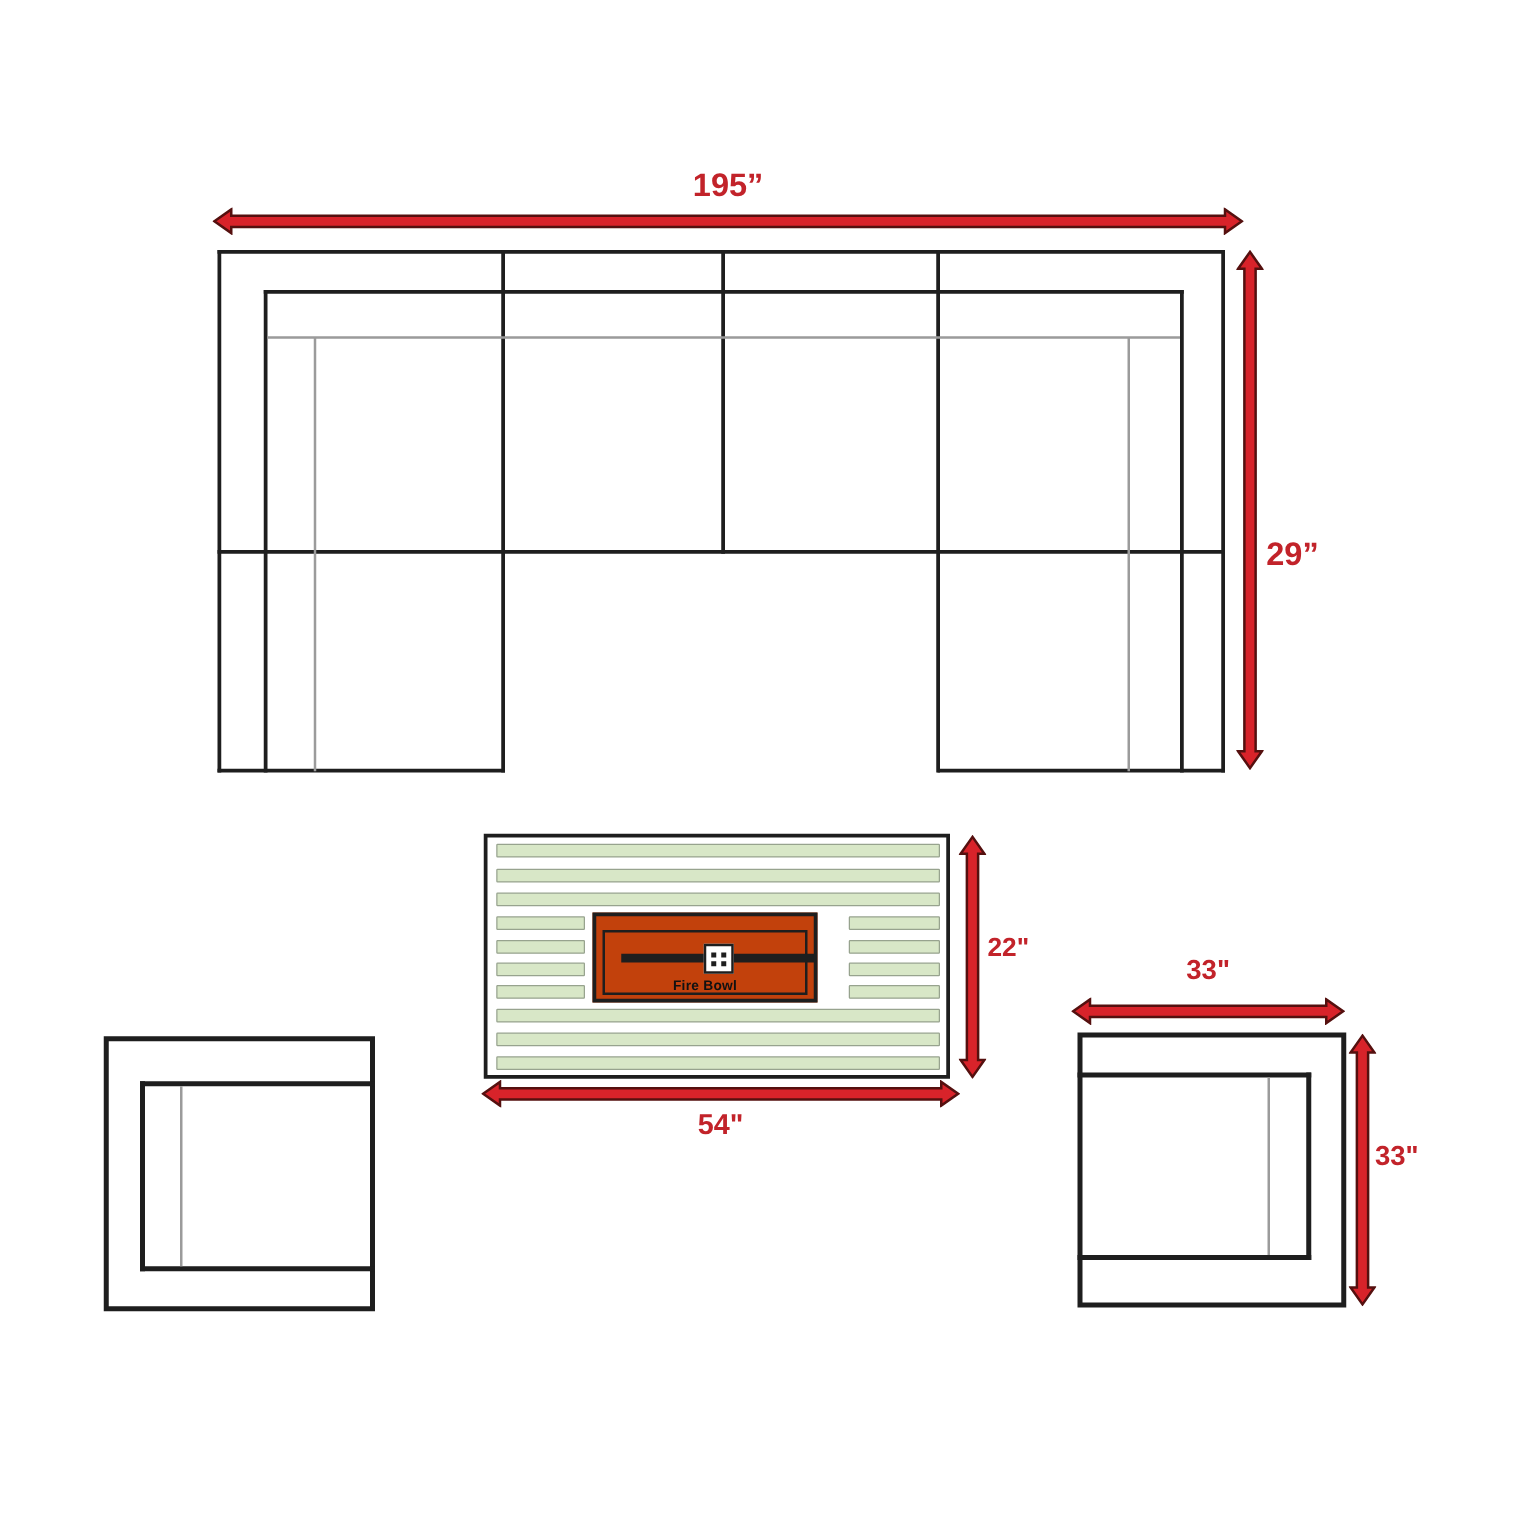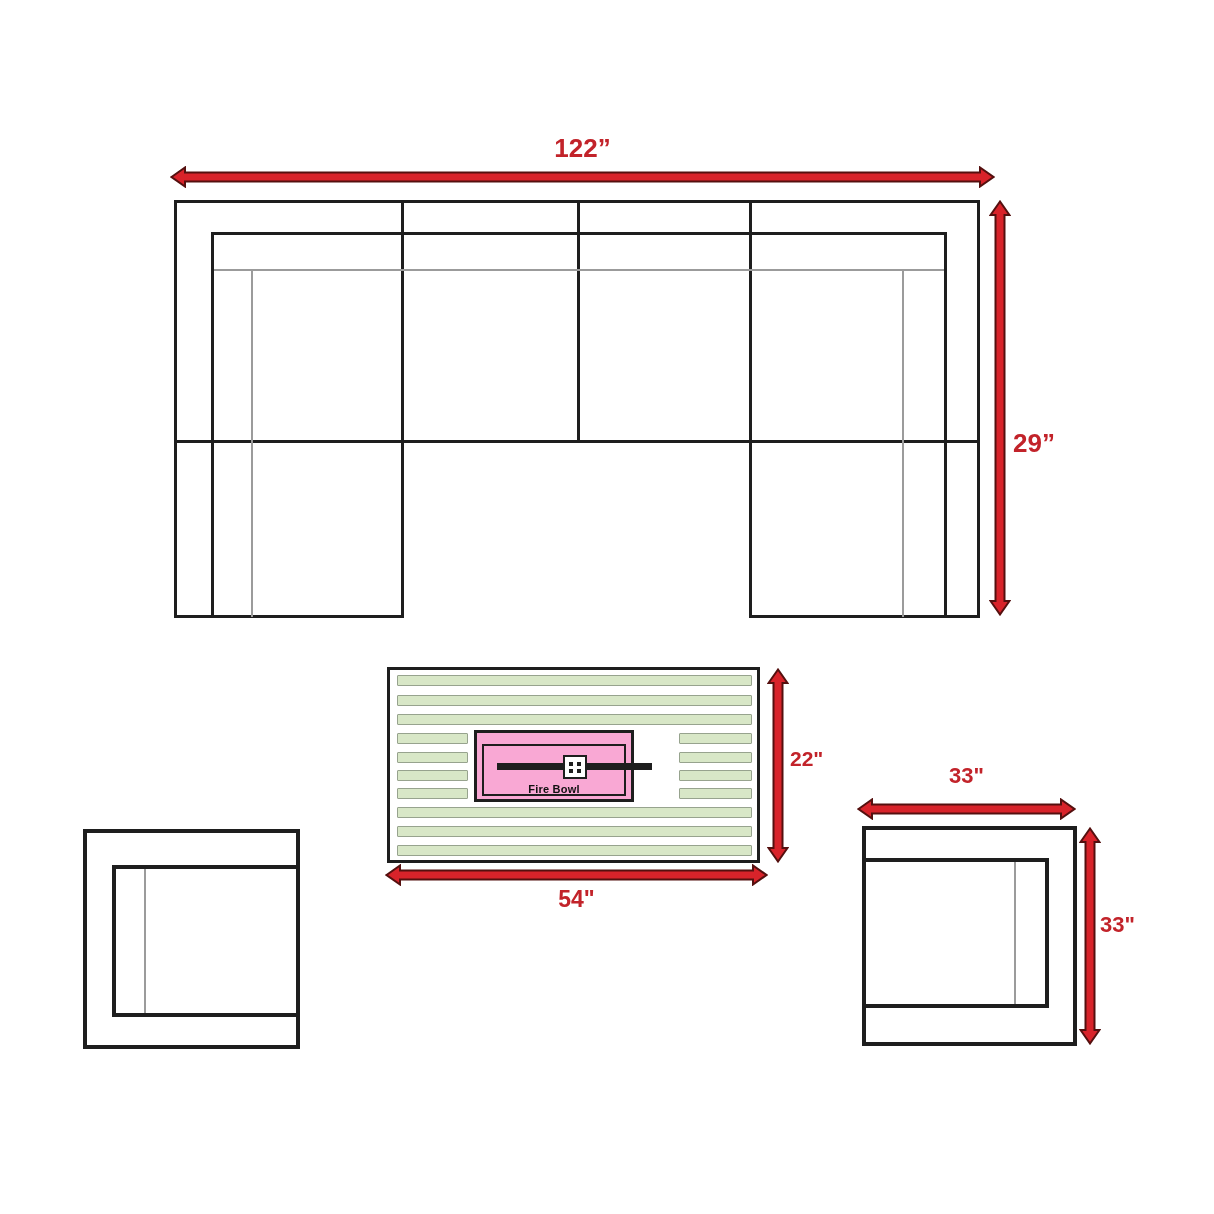--- a/index.html
+++ b/index.html
@@ -17,42 +17,42 @@
   .dim-label{
     position:absolute;color:var(--label-red,#c2232a);font-weight:bold;
     line-height:1.1;white-space:nowrap;
   }
   .center{text-align:center;}
   
   #fire-table{position:absolute;left:387px;top:667px;width:373px;height:196px;
     border:3px solid var(--line-black,#1e1e1e);box-sizing:border-box;background:#fff;}
   .slat{position:absolute;height:11px;background:var(--slat-green,#d8e7c7);
     border:1px solid var(--slat-border,#97a38e);box-sizing:border-box;border-radius:1px;}
-  #fire-bowl-box{position:absolute;left:84px;top:60px;width:160px;height:72px;
-    border:3px solid var(--line-black,#1e1e1e);box-sizing:border-box;background:#f9a8d4;}
+  #fire-bowl-box{position:absolute;left:84px;top:60px;width:180px;height:72px;
+    border:3px solid var(--line-black,#1e1e1e);box-sizing:border-box;background:#c2410c;}
   #fire-bowl-inner{position:absolute;left:5px;right:5px;top:11px;bottom:3px;
     border:2px solid var(--line-black,#1e1e1e);}
   #burner-bar{position:absolute;left:20px;top:30px;width:155px;height:7px;
     background:var(--line-black,#1e1e1e);}
   #burner-square{position:absolute;left:86px;top:22px;width:24px;height:24px;
     background:#fff;border:2px solid var(--line-black,#1e1e1e);box-sizing:border-box;}
   .dot{position:absolute;width:4px;height:4px;background:var(--line-black,#1e1e1e);}
   #fire-bowl-label{position:absolute;left:0;top:50px;width:100%;text-align:center;
     font-size:11px;font-weight:bold;color:#111;letter-spacing:.2px;}
   .dim-arrow{position:absolute;}
   .dim-arrow svg{display:block;}
 </style>
 </head>
 <body>
 
 <div id="canvas">
 
   <div>
 
-    <div class="dim-label center" style="left:170px;top:134px;width:825px;font-size:26px;">122”</div>
+    <div class="dim-label center" style="left:170px;top:134px;width:825px;font-size:26px;">195”</div>
     <div class="dim-arrow" style="left:170px;top:166px;width:825px;height:22px;">
         <svg width="825" height="22" viewBox="0 0 825 22">
           <polygon points="1.5,11 15,1.5 15,6.5 810,6.5 810,1.5 823.5,11 810,20.5 810,15.5 15,15.5 15,20.5" style="fill:var(--arrow-red,#d8232a);stroke:var(--arrow-outline,#55100f);stroke-width:2;stroke-linejoin:miter"></polygon>
         </svg>
       </div>
 
     <div class="dim-arrow" style="left:989px;top:200px;width:22px;height:416px;">
         <svg width="22" height="416" viewBox="0 0 22 416">
           <polygon points="11,1.5 1.5,15 6.5,15 6.5,401 1.5,401 11,414.5 20.5,401 15.5,401 15.5,15 20.5,15" style="fill:var(--arrow-red,#d8232a);stroke:var(--arrow-outline,#55100f);stroke-width:2;stroke-linejoin:miter"></polygon>
         </svg>

